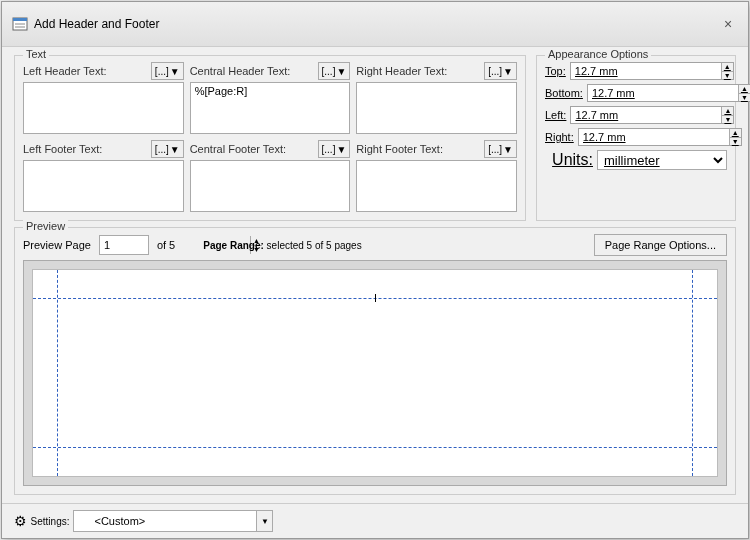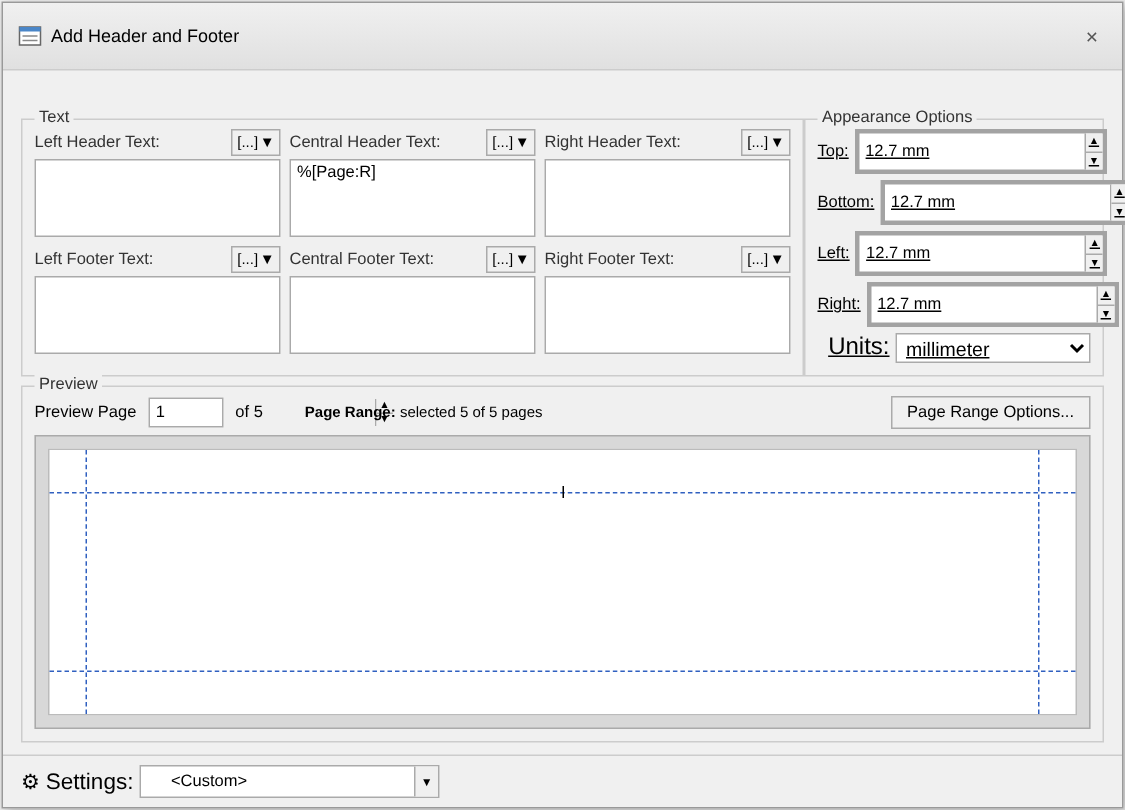--- a/index.html
+++ b/index.html
@@ -60,21 +60,21 @@
     }
     .dialog-content {
       flex: 1;
       padding: 8px 12px;
       display: flex;
       flex-direction: column;
       gap: 6px;
     }
     .top-section {
       display: flex;
-      margin-top: 24px;
+      gap: 10px;
     }
     .text-section {
       flex: 1;
     }
     .appearance-section {
       width: 200px;
     }
     .text-fields-group {
       display: flex;
       flex-direction: column;
@@ -133,23 +133,23 @@
       gap: 4px;
     }
     .app-label {
       font-size: 11px;
       width: 48px;
       text-align: right;
     }
     .app-input-wrap {
       display: flex;
       flex: 1;
-      border: 3px solid #a3a3a3;
+      border: 1px solid #a3a3a3;
       background: white;
-      height: 30px;
+      height: 18px;
     }
     .app-input {
       flex: 1;
       border: none;
       background: transparent;
       font-size: 11px;
       padding: 0 4px;
       height: 100%;
       outline: none;
     }
@@ -306,21 +306,21 @@
     }
     .settings-left {
       display: flex;
       align-items: center;
       gap: 4px;
     }
     .settings-icon {
       font-size: 14px;
     }
     .settings-label {
-      font-size: 15px;
+      font-size: 10px;
     }
     .settings-dropdown {
       display: flex;
       align-items: center;
       border: 1px solid #aaa;
       background: white;
       height: 22px;
       min-width: 120px;
     }
     .settings-input {

